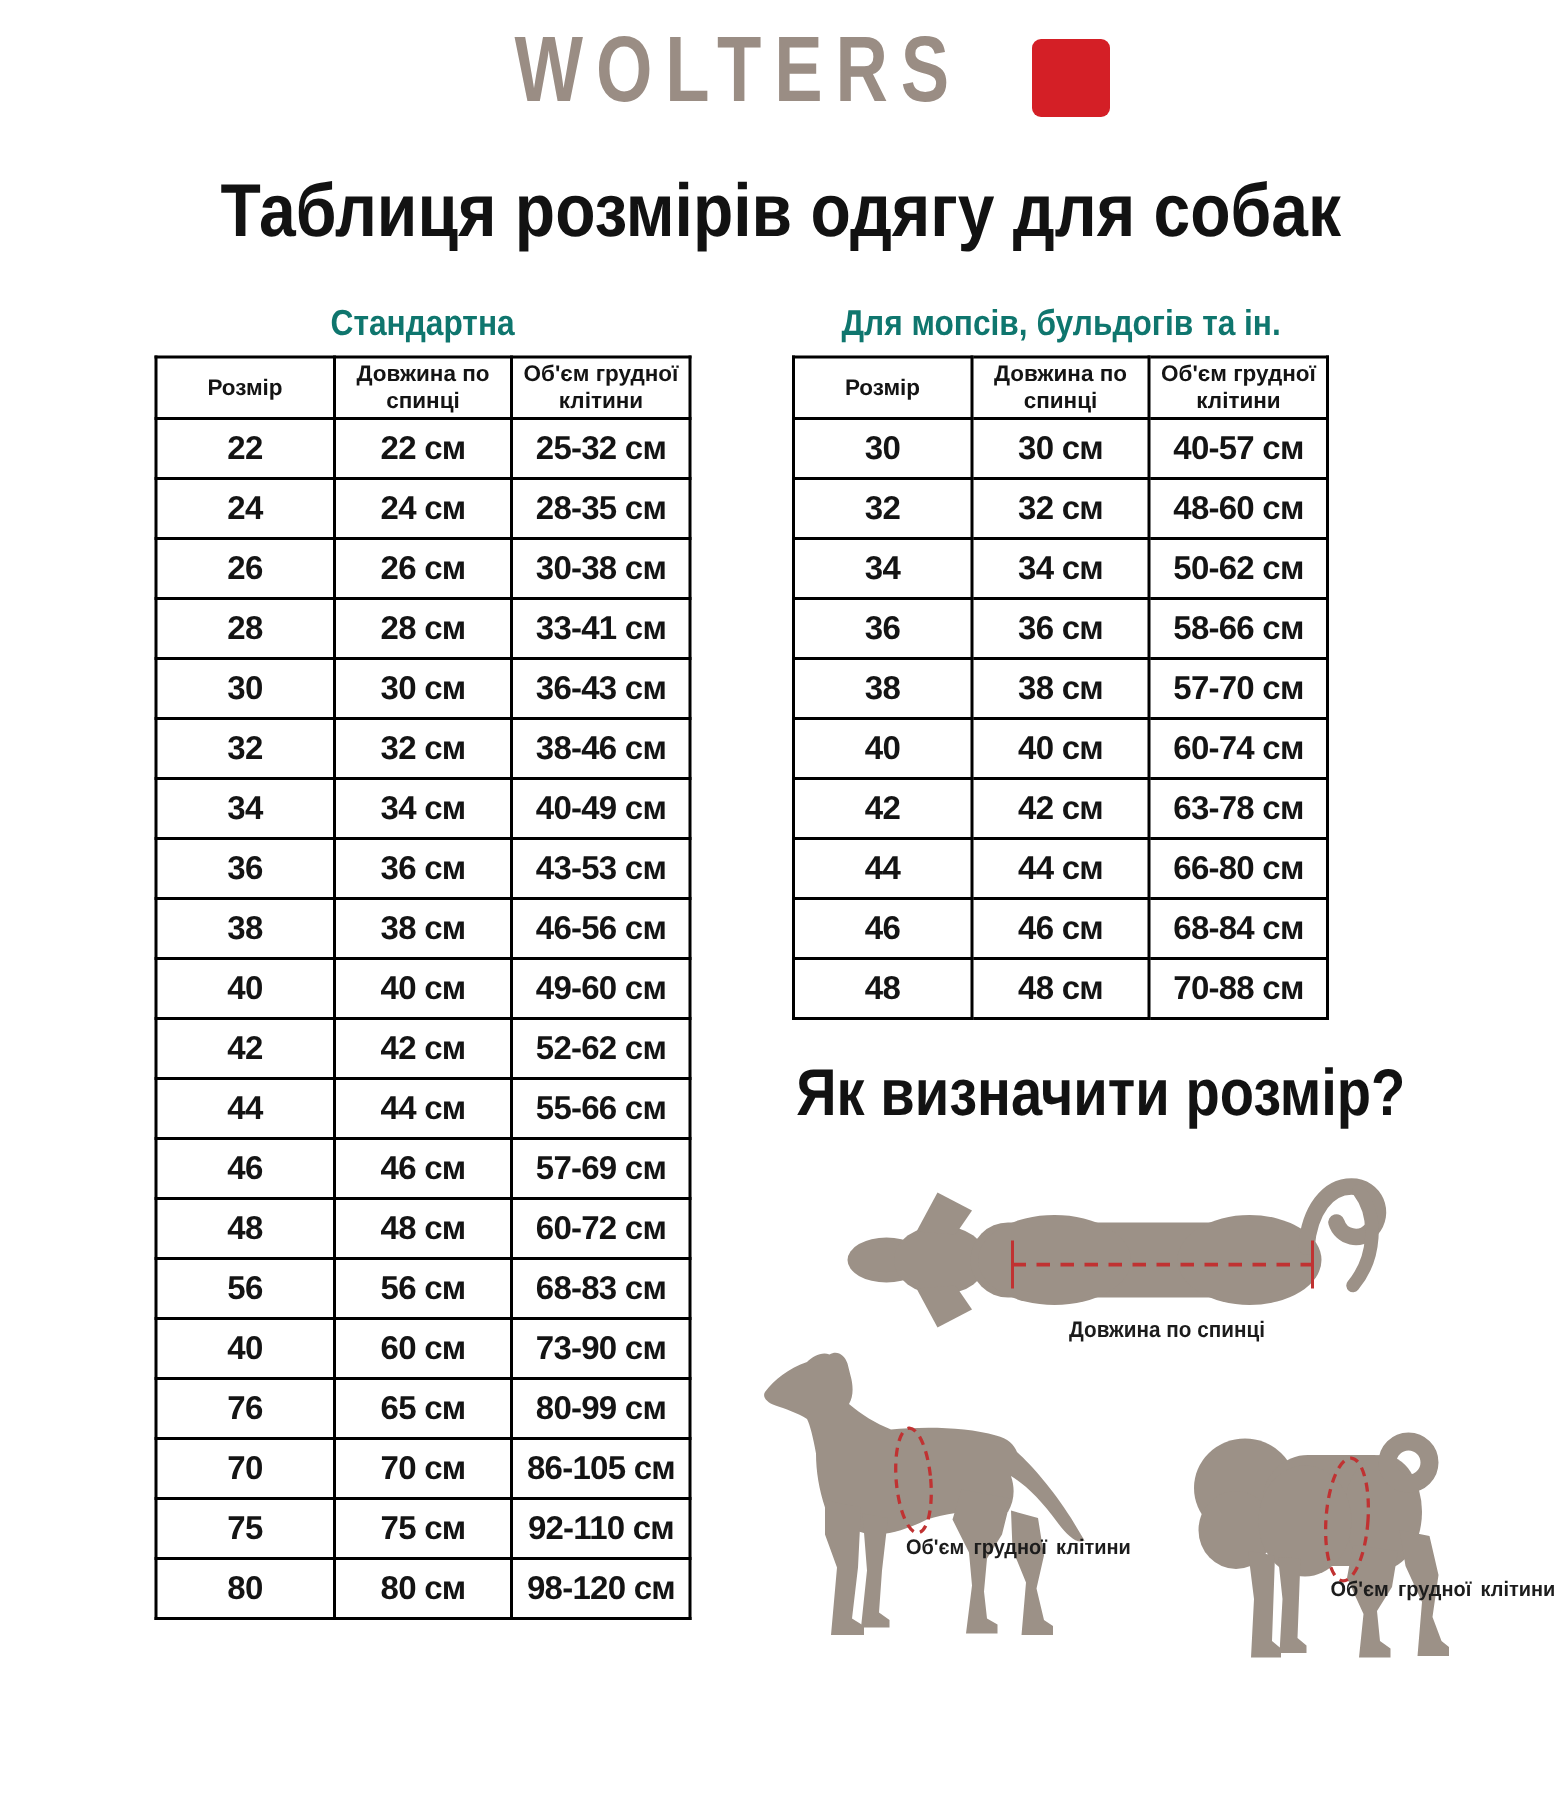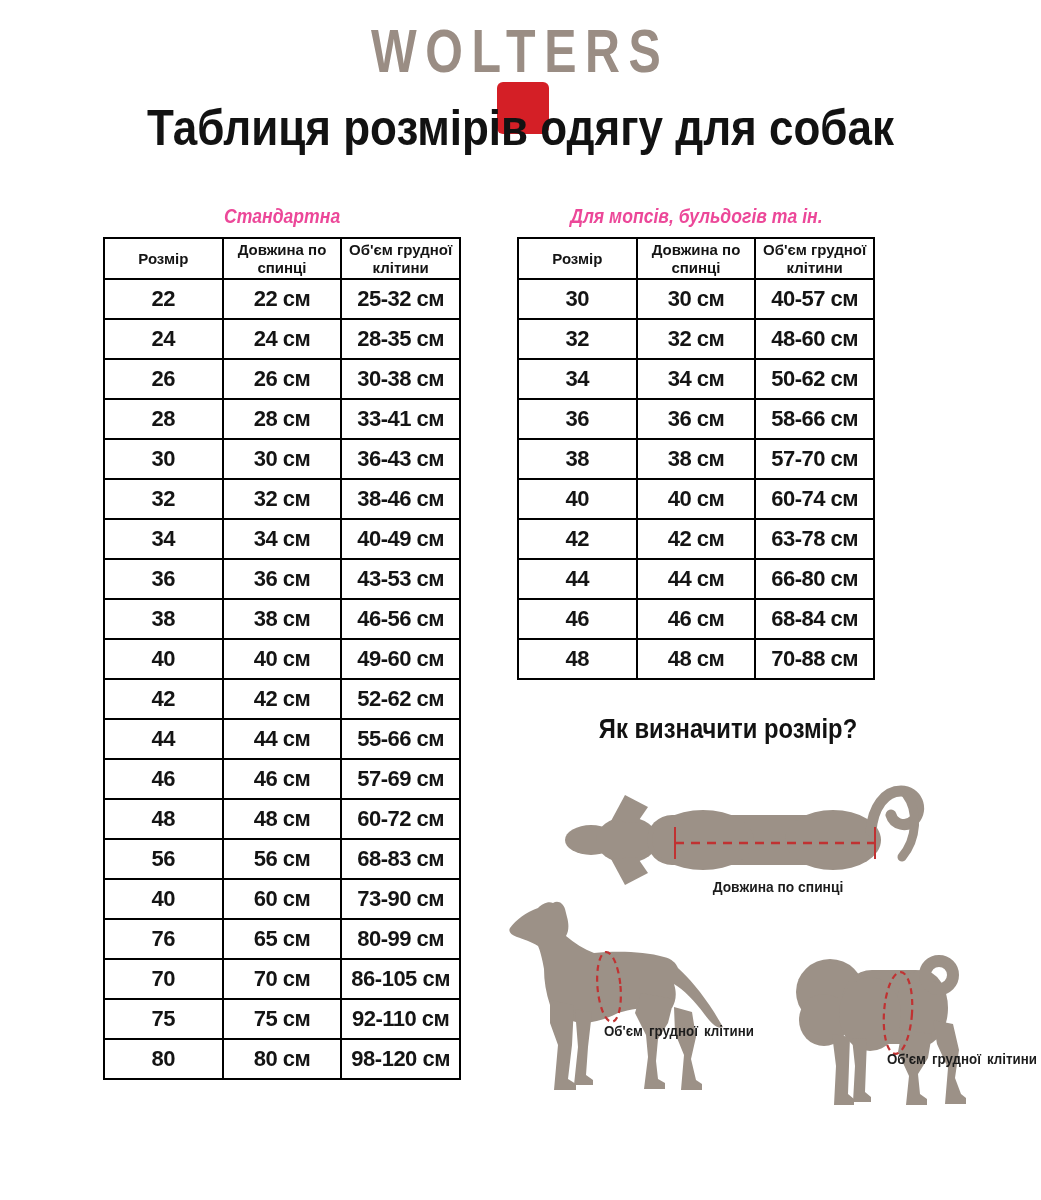--- a/index.html
+++ b/index.html
@@ -9,46 +9,46 @@
     --logo-color:#9a8d84;
     --ink:#1b1b1b;
   }
   *{margin:0;padding:0;box-sizing:border-box;}
   html,body{background:#fff;}
   body{font-family:"Liberation Sans","DejaVu Sans",sans-serif;color:var(--ink);}
   .page{position:relative;width:1041px;height:1200px;background:#fff;overflow:hidden;}
   .cond{display:inline-block;transform:scaleX(0.88);transform-origin:center;white-space:nowrap;}
 
   
-  .logo-row{position:absolute;top:44px;left:0;width:100%;height:66px;
-    display:flex;align-items:center;justify-content:center;flex-direction:column;}
+  .logo-row{position:absolute;top:12px;left:0;width:100%;height:66px;
+    display:flex;align-items:flex-end;justify-content:center;}
   .logo-text{font-size:62px;font-weight:700;letter-spacing:11px;color:var(--logo-color);
     display:inline-block;transform:scaleX(0.78);line-height:1;}
   .logo-square{width:52px;height:52px;background:var(--accent-red);border-radius:6px;
     margin-left:4px;flex:0 0 auto;}
 
   
-  .main-title{position:absolute;top:100px;left:0;width:100%;text-align:center;
+  .main-title{position:absolute;top:112px;left:0;width:100%;text-align:center;
     font-size:50px;font-weight:700;line-height:56px;color:#121212;}
 
   
   .table-block{position:absolute;width:358px;}
   .table-block.std{left:103px;top:204px;}
-  .table-block.pug{left:517px;top:204px;}
-  .table-caption{font-size:20px;font-weight:700;text-align:center;height:24px;line-height:24px;
-    margin-bottom:9px;color:#ec4899;font-style:italic;}
+  .table-block.pug{left:528px;top:204px;}
+  .table-caption{font-size:24px;font-weight:700;text-align:center;height:24px;line-height:24px;
+    margin-bottom:9px;color:#0f766e;}
   table.size-table{width:358px;border-collapse:collapse;table-layout:fixed;border-radius:24px;}
   table.size-table th,table.size-table td{border:2px solid #000;text-align:center;
     vertical-align:middle;font-weight:700;color:#141414;}
   table.size-table th{height:41px;font-size:15px;line-height:18px;padding:1px 4px;}
   table.size-table td{height:40px;font-size:22px;letter-spacing:-0.5px;}
 
   
   .howto-title{position:absolute;left:495px;top:706px;width:465px;text-align:center;
-    font-size:28px;font-weight:700;line-height:46px;color:#121212;}
+    font-size:44px;font-weight:700;line-height:46px;color:#121212;}
   .howto-title .cond{transform:scaleX(0.85);}
 
   .dog-svg{position:absolute;color:var(--silhouette);}
   .dog-top{left:553px;top:765px;}
   .dog-side{left:495px;top:895px;}
   .dog-pug{left:790px;top:946px;}
   .measure{color:var(--dash-red);}
 
   .back-label{position:absolute;left:628px;top:878px;width:300px;text-align:center;
     font-size:15px;font-weight:700;color:#1c1c1c;}

